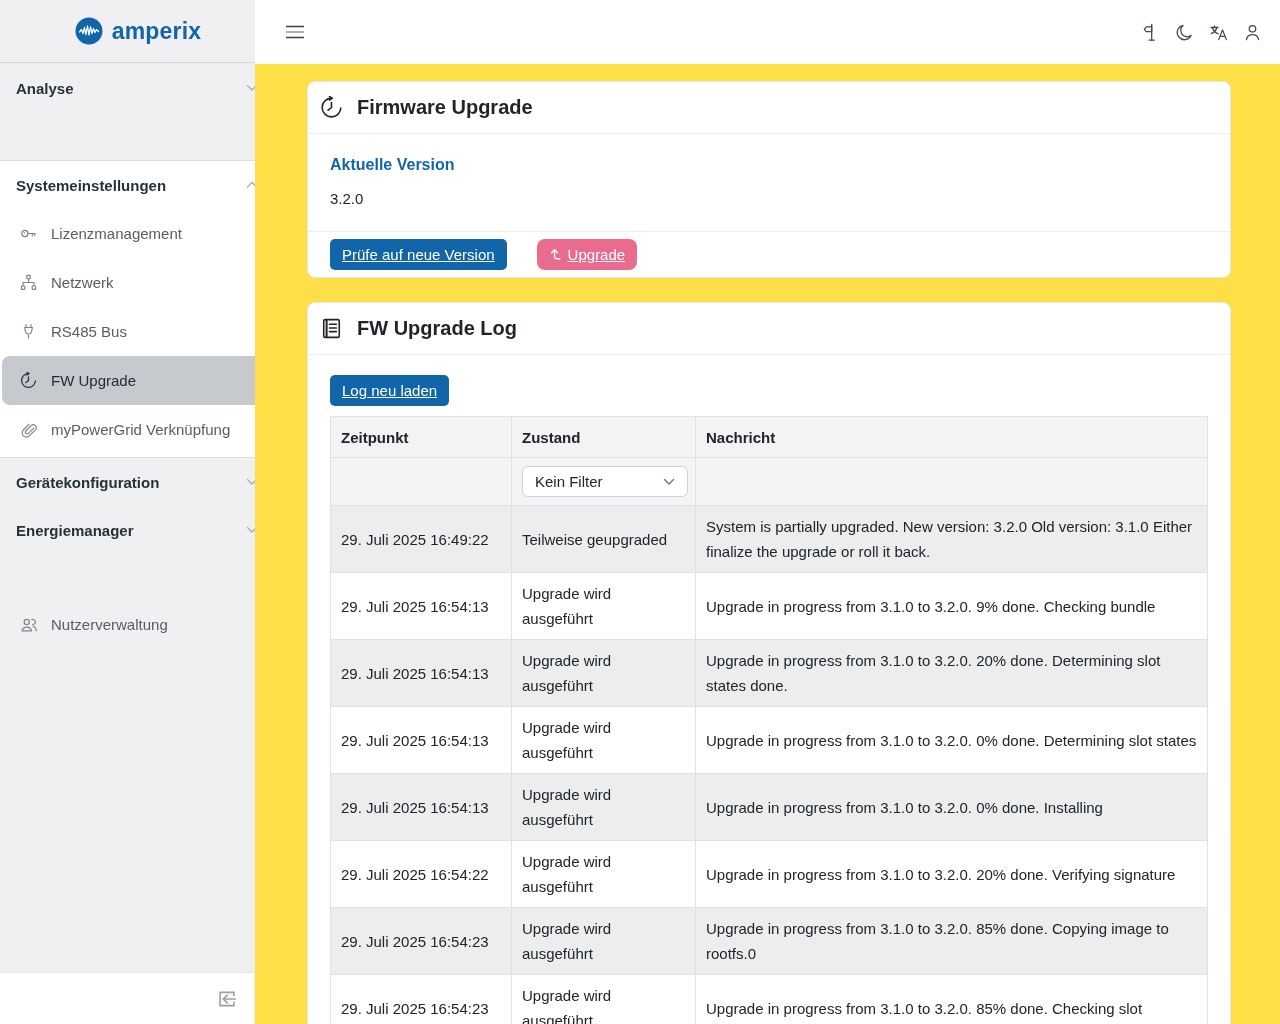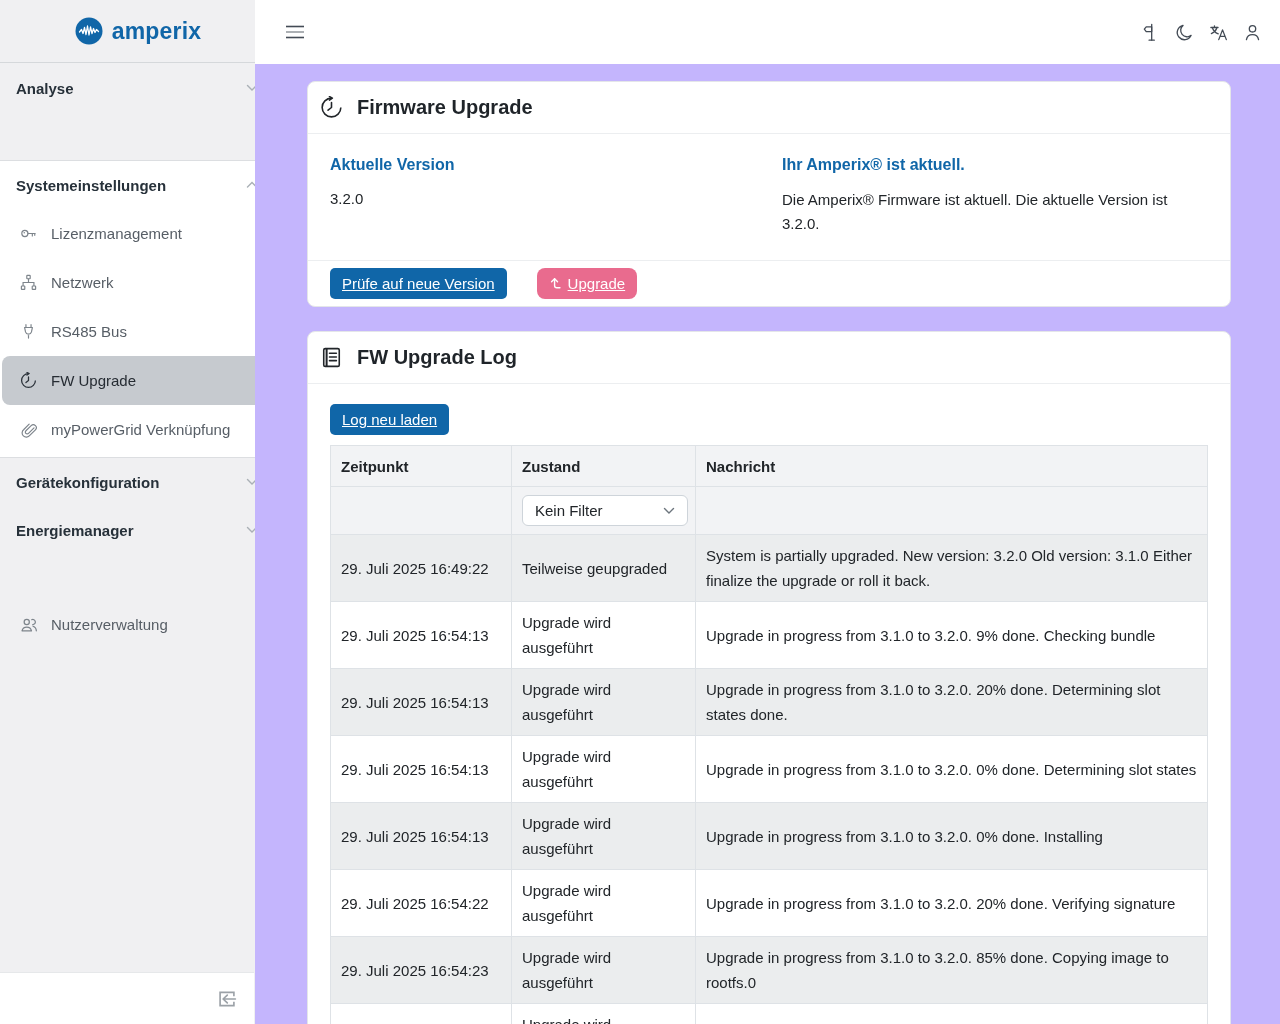--- a/index.html
+++ b/index.html
@@ -36,21 +36,21 @@
   
   .topbar { position:absolute; left:255px; top:0; right:0; height:64px; background:#fff;
     display:flex; align-items:center; }
   .hamburger { margin-left:30px; width:20px; height:16px; color:#434b55; cursor:pointer; }
   .topbar-right { margin-left:auto; display:flex; align-items:center; gap:15px;
     padding-right:18px; }
   .tb-icon { width:19px; height:19px; color:#434b55; cursor:pointer; }
 
   
   .main { position:absolute; left:255px; top:64px; right:0; bottom:0;
-    background:#c4b5fd; padding:17px 49px 0 52px; overflow:hidden; }
+    background:#fde047; padding:17px 49px 0 52px; overflow:hidden; }
   .card { background:#fff; border:1px solid #e4e6e9; border-radius:8px; }
   .card + .card { margin-top:24px; }
   .card-header { display:flex; align-items:center; gap:14px;
     padding:14px 22px 14px 12px; border-bottom:1px solid #eceef0; }
   .card-title { font-size:20px; font-weight:600; color:#1f2429; }
   .hdr-icon { width:23px; height:23px; color:#212529; flex:0 0 23px; }
 
   .fw-body { display:flex; padding:22px 22px 24px 22px; }
   .fw-col-left { width:452px; flex:0 0 452px; }
   .fw-col-right { flex:1; }
@@ -269,24 +269,20 @@
             <path d="M8 4.6 V8 L5.6 9.9" stroke-linecap="round" stroke-linejoin="round"></path>
           </svg>
         </span>
         <span class="card-title">Firmware Upgrade</span>
       </div>
       <div class="fw-body">
         <div class="fw-col-left">
           <div class="blue-heading">Aktuelle Version</div>
           <div class="fw-version">3.2.0</div>
         </div>
-        <div class="fw-col-right">
-          <div class="blue-heading">Ihr Amperix® ist aktuell.</div>
-          <div class="fw-status-text">Die Amperix® Firmware ist aktuell. Die aktuelle Version ist 3.2.0.</div>
-        </div>
       </div>
       <div class="fw-footer">
         <button class="btn btn-blue">
           <span>Prüfe auf neue Version</span>
         </button>
         <button class="btn btn-pink">
           <span class="btn-icon">
             <svg width="13" height="13" viewBox="0 0 14 14" fill="none" stroke="#ffffff" stroke-width="1.5">
               <path d="M2.8 5 L6 1.8 9.2 5" stroke-linecap="round" stroke-linejoin="round"></path>
               <path d="M6 1.8 v7.4 a2.4 2.4 0 0 0 2.4 2.4 h3.4" stroke-linecap="round"></path>

